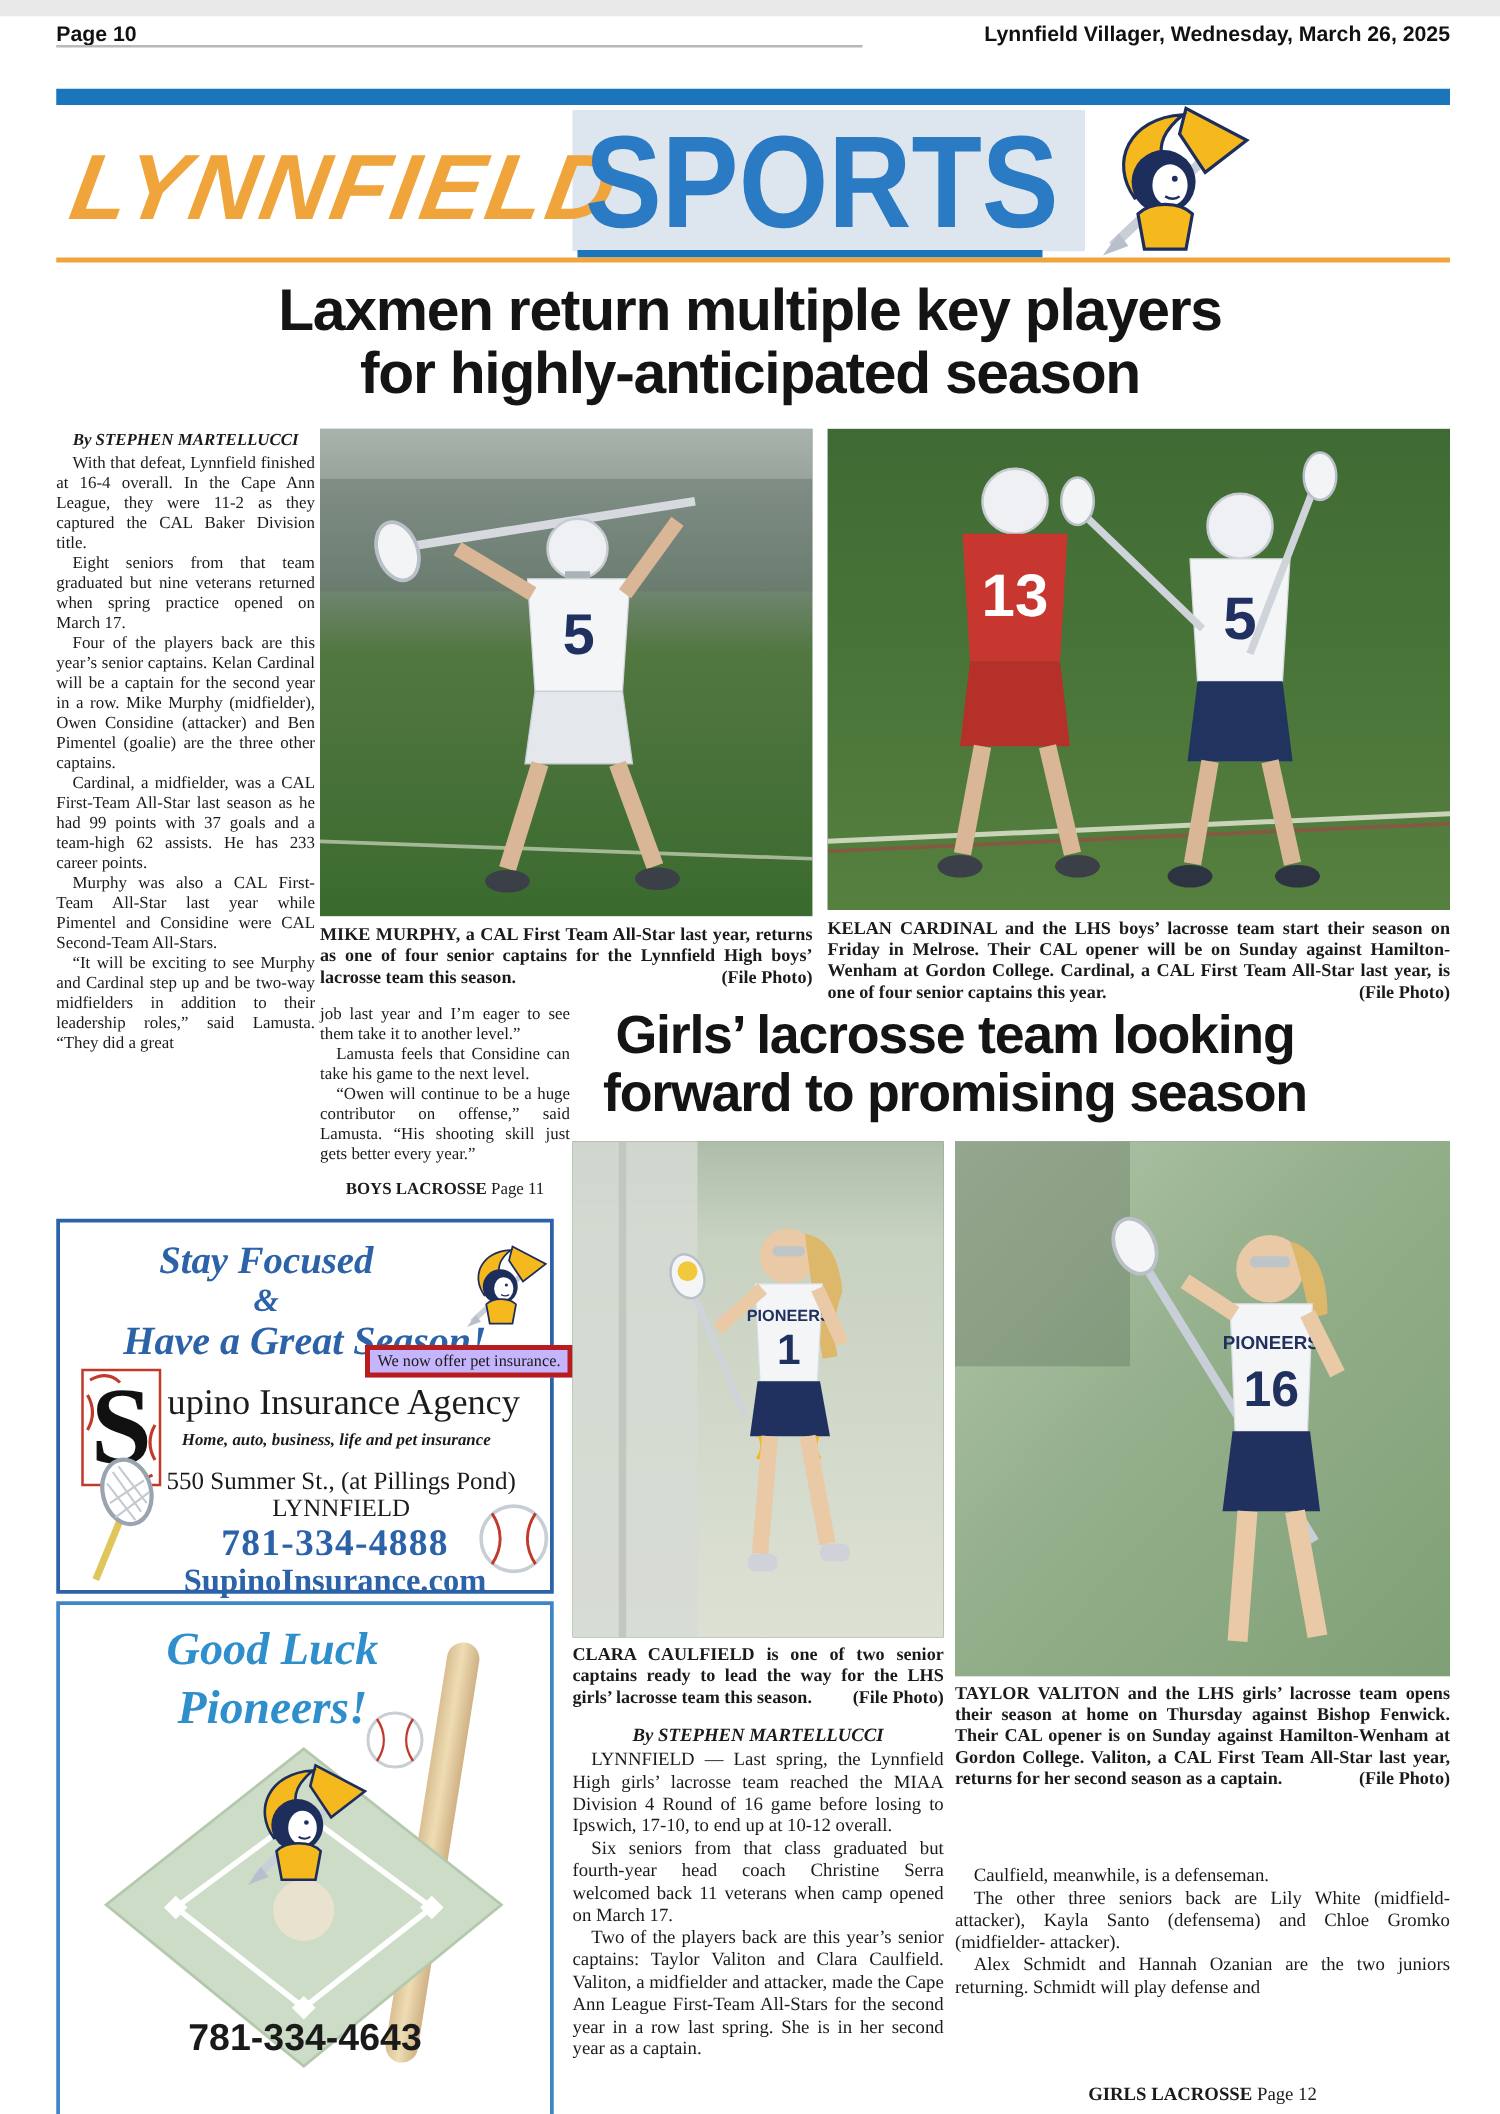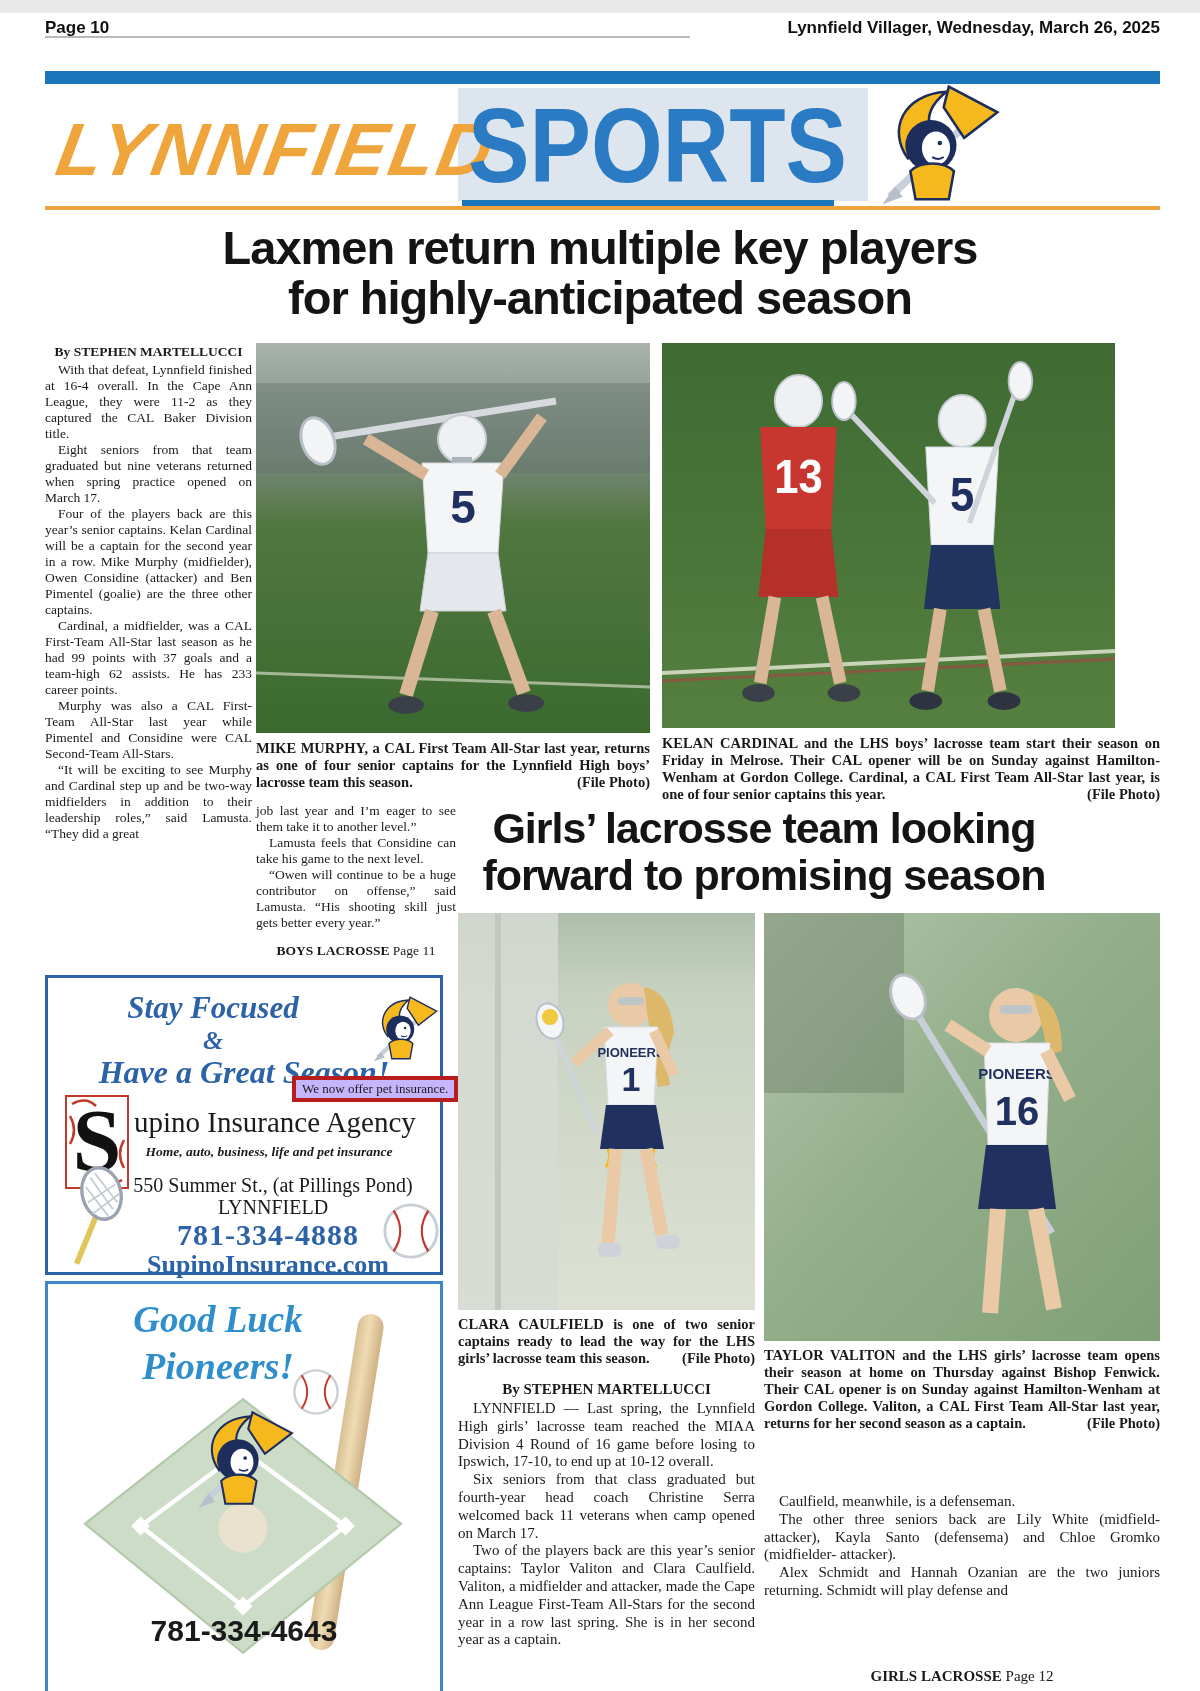--- a/index.html
+++ b/index.html
@@ -21,21 +21,21 @@
   .sports-underline{background:#1b75bb;height:6px;}
   .orange-rule{background:#f0a43c;height:4px;}
 
   
   .headline{font-family:"Liberation Sans",sans-serif;font-weight:700;letter-spacing:-1px;
             color:#141414;text-align:center;}
   .headline.h1{font-size:47px;line-height:1.06;}
   .headline.h2{font-size:43px;line-height:1.1;}
 
   
-  .byline{font-weight:700;text-align:center;font-size:13.5px;margin:0 0 2px 0;}
+  .byline{font-weight:700;text-align:center;font-size:13.5px;margin:0 0 2px 0;font-style:italic;}
   .byline.g{font-size:15px;}
   .bp{margin:0;text-align:justify;text-indent:13px;font-size:13.5px;line-height:16px;}
   .gp{margin:0;text-align:justify;text-indent:15px;font-size:15px;line-height:17.8px;}
   .jump{text-align:center;font-size:13.5px;}
   .jump.g{font-size:15px;}
   .jump b{font-weight:700;}
 
   
   .caption{font-weight:700;font-size:14.5px;line-height:17px;text-align:justify;}
   .credit{float:right;font-weight:700;}
@@ -146,21 +146,21 @@
 
   <div class="abs" style="left:256px;top:790px;width:200px;">
     <p class="bp" style="text-indent:0;">job last year and I’m eager to see them take it to another level.”</p>
     <p class="bp">Lamusta feels that Considine can take his game to the next level.</p>
     <p class="bp">“Owen will continue to be a huge contributor on offense,” said Lamusta. “His shooting skill just gets better every year.”</p>
   </div>
   <div class="abs jump" style="left:256px;top:930px;width:200px;">
     <b>BOYS LACROSSE</b><span> Page 11</span>
   </div>
 
-  <div class="abs photo" style="left:662px;top:330px;width:453px;height:385px;">
+  <div class="abs photo" style="left:662px;top:330px;width:498px;height:385px;">
     <svg viewBox="0 0 498 385" preserveAspectRatio="none">
       <defs>
         <linearGradient id="fg2" x1="0" y1="0" x2="0" y2="1">
           <stop offset="0" stop-color="#3f6a33"></stop>
             <stop offset="1" stop-color="#55803f"></stop>
         </linearGradient>
       </defs>
       <rect width="498" height="385" fill="url(#fg2)"></rect>
       <line x1="0" y1="330" x2="498" y2="308" stroke="#e8ead9" stroke-width="4" opacity=".8"></line>
       <line x1="0" y1="338" x2="498" y2="316" stroke="#9c4a44" stroke-width="3" opacity=".7"></line>

